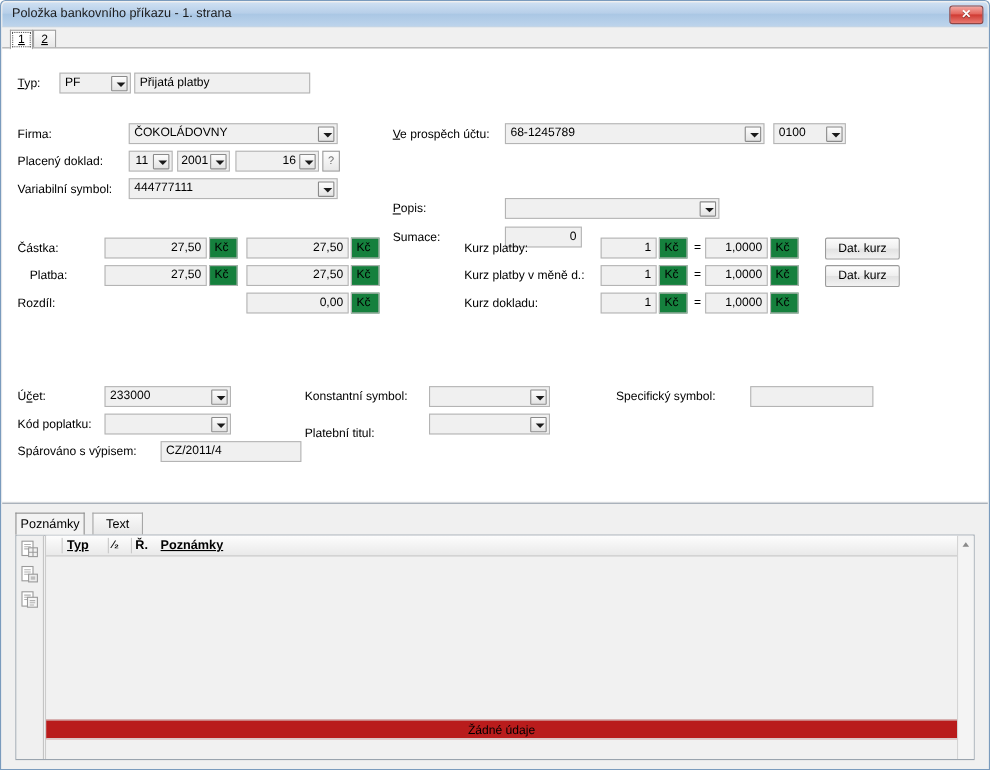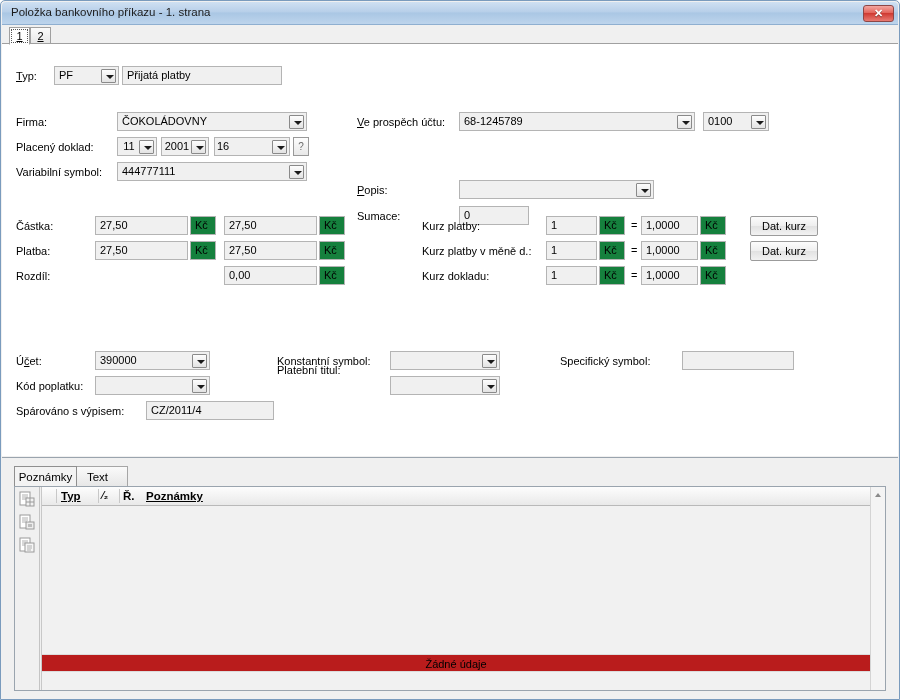--- a/index.html
+++ b/index.html
@@ -108,21 +108,21 @@
     position: absolute;
     background: #f0f0f0;
     border: 1px solid #b4b4b4;
     height: 19px;
     line-height: 17px;
     font-size: 11px;
     padding: 0 4px;
     white-space: nowrap;
     overflow: hidden;
   }
-  .fld.r { text-align: left; }
+  .fld.r { text-align: right; }
   .fld.c { text-align: center; }
   .fld.combo { padding-right: 20px; }
 
   .arrow {
     position: absolute;
     right: 2px; top: 2px;
     width: 15px; height: 14px;
     background: linear-gradient(to bottom,#fdfdfd,#e3e3e3);
     border: 1px solid #8a8a8a;
     border-radius: 1px;
@@ -195,21 +195,21 @@
     top: 0; height: 20px;
     border: 1px solid #a6a6a6;
     border-bottom: none;
     font-size: 11.5px;
     display: flex; align-items: center; justify-content: center;
     cursor: pointer;
     background: linear-gradient(to bottom,#fafafa,#e7e7e7);
   }
   .ntab.active { background: #f4f4f4; border-color: #8f8f8f; z-index:2; }
   #ntab0 { left: 0;  width: 63px; background:#f3f3f3; }
-  #ntab1 { left: 53px; width: 61px; }
+  #ntab1 { left: 70px; width: 46px; }
 
   .gridwrap {
     position: absolute;
     left: 12px; top: 28px;
     width: 872px; height: 205px;
     border: 1px solid #9aa4ae;
     background: #f0f0f0;
   }
   .gridtools {
     position: absolute;
@@ -385,21 +385,21 @@
     <div class="unit" style="left:188px; top:172px;">
       <span>Kč</span>
     </div>
     <div class="fld r" style="left:222px; top:172px; width:93px;">
       <span>27,50</span>
     </div>
     <div class="unit" style="left:317px; top:172px;">
       <span>Kč</span>
     </div>
 
-    <div class="lbl" style="left:14px; top:201px;">Platba:</div>
+    <div class="lbl" style="left:25px; top:201px;">Platba:</div>
     <div class="fld r" style="left:93px; top:197px; width:93px;">
       <span>27,50</span>
     </div>
     <div class="unit" style="left:188px; top:197px;">
       <span>Kč</span>
     </div>
     <div class="fld r" style="left:222px; top:197px; width:93px;">
       <span>27,50</span>
     </div>
     <div class="unit" style="left:317px; top:197px;">
@@ -460,42 +460,42 @@
     <div class="eq" style="left:629px; top:222px;">=</div>
     <div class="fld r" style="left:639px; top:222px; width:57px;">
       <span>1,0000</span>
     </div>
     <div class="unit" style="left:698px; top:222px;">
       <span>Kč</span>
     </div>
 
     <div class="lbl" style="left:14px; top:311px;">Ú<u>č</u>et:</div>
     <div class="fld combo" style="left:93px; top:307px; width:115px;">
-      <span>390000</span>
+      <span>233000</span>
       <span class="arrow"></span>
     </div>
 
     <div class="lbl" style="left:14px; top:336px;">Kód poplatku:</div>
     <div class="fld combo" style="left:93px; top:332px; width:115px;">
       <span></span>
       <span class="arrow"></span>
     </div>
 
     <div class="lbl" style="left:14px; top:361px;">Spárováno s výpisem:</div>
     <div class="fld" style="left:144px; top:357px; width:128px;">
       <span>CZ/2011/4</span>
     </div>
 
     <div class="lbl" style="left:275px; top:311px;">Konstantní symbol:</div>
     <div class="fld combo" style="left:388px; top:307px; width:110px;">
       <span></span>
       <span class="arrow"></span>
     </div>
 
-    <div class="lbl" style="left:275px; top:320px;text-align:right;">Platební titul:</div>
+    <div class="lbl" style="left:275px; top:344px;text-align:right;">Platební titul:</div>
     <div class="fld combo" style="left:388px; top:332px; width:110px;">
       <span></span>
       <span class="arrow"></span>
     </div>
 
     <div class="lbl" style="left:558px; top:311px;">Specifický symbol:</div>
     <div class="fld" style="left:680px; top:307px; width:112px;">
       <span></span>
     </div>
 

